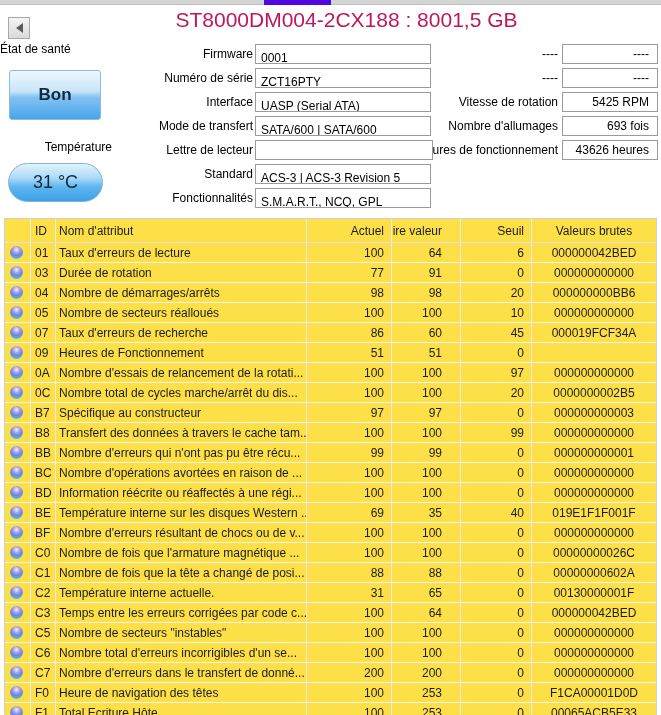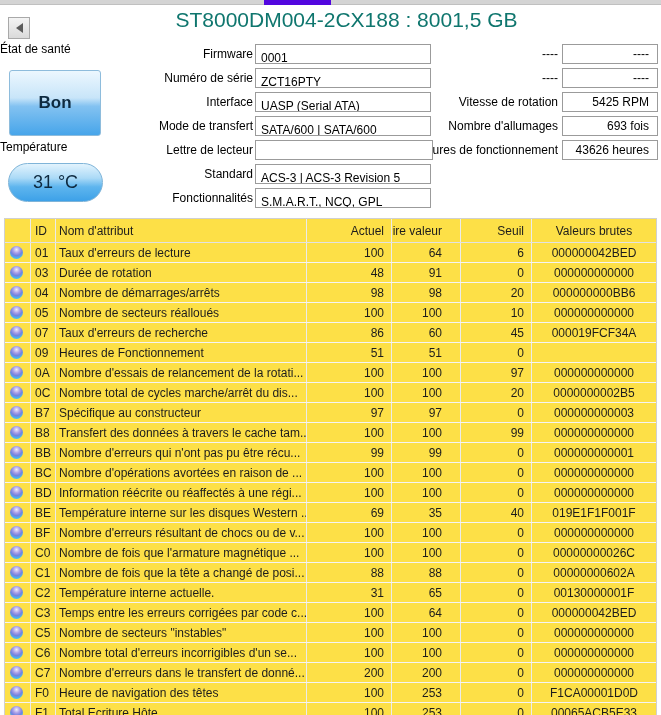--- a/index.html
+++ b/index.html
@@ -9,29 +9,29 @@
   
   .topbar-track{position:absolute;top:0;left:0;width:661px;height:4px;background:#d4d4d4;border-bottom:1px solid #c0c0c0;}
   .topbar-thumb{position:absolute;top:0;left:264px;width:67px;height:5px;background:#5206df;}
 
   
   .back-btn{position:absolute;left:8px;top:17px;width:22px;height:22px;box-sizing:border-box;
     background:linear-gradient(#f4f4f4,#dadada);border:1px solid #a9a9a9;
     display:flex;align-items:center;justify-content:center;cursor:pointer;}
   .back-tri{width:0;height:0;border-top:5px solid transparent;border-bottom:5px solid transparent;border-right:7px solid #5c5c5c;}
 
-  .title{position:absolute;top:8px;left:40px;right:8px;text-align:center;font-size:21px;color:#0f766e;white-space:nowrap;}
+  .title{position:absolute;top:8px;left:40px;right:8px;text-align:center;font-size:21px;color:#be185d;white-space:nowrap;}
 
   
   .health-label{position:absolute;left:0;top:42px;width:112px;font-size:12px;}
-  .health-btn{position:absolute;left:9px;top:70px;width:92px;height:66px;box-sizing:border-box;
+  .health-btn{position:absolute;left:9px;top:70px;width:92px;height:50px;box-sizing:border-box;
     border:1px solid #8ebcdc;border-radius:3px;cursor:pointer;
     background:linear-gradient(180deg,#ecf7fe 0%,#c8e5f9 42%,#83c2f1 55%,#47a5ea 100%);
     display:flex;align-items:center;justify-content:center;font-weight:bold;font-size:17px;color:#0e2a40;}
-  .temp-label{position:absolute;left:0;top:140px;width:112px;text-align:left;font-size:12px;}
+  .temp-label{position:absolute;left:0;top:140px;width:112px;text-align:right;font-size:12px;}
   .temp-pill{position:absolute;left:8px;top:163px;width:95px;height:39px;box-sizing:border-box;
     border:1px solid #7fb4d8;border-radius:20px;cursor:pointer;
     background:linear-gradient(180deg,#e2f3fd 0%,#abdaf7 38%,#5eb5ee 62%,#3da1e8 100%);
     display:flex;align-items:center;justify-content:center;font-weight:normal;font-size:18px;color:#0e2a40;}
 
   
   .il{position:absolute;right:408px;height:20px;line-height:20px;font-size:12px;white-space:nowrap;}
   .ir{position:absolute;right:103px;height:20px;line-height:20px;font-size:12px;white-space:nowrap;z-index:1;}
   .boxl{position:absolute;left:255px;width:176px;height:20px;box-sizing:border-box;background:#fff;
     border:1px solid #9b9b9b;font-size:12px;line-height:18px;padding:4px 5px;white-space:nowrap;overflow:hidden;}
@@ -121,21 +121,21 @@
           <div class="cell c-worst">64</div>
           <div class="cell c-thr">6</div>
           <div class="cell c-raw">000000042BED</div>
         </div>
         <div class="trow">
           <div class="cell c-orb">
             <span class="orb"></span>
           </div>
           <div class="cell c-id">03</div>
           <div class="cell c-name">Durée de rotation</div>
-          <div class="cell c-cur">48</div>
+          <div class="cell c-cur">77</div>
           <div class="cell c-worst">91</div>
           <div class="cell c-thr">0</div>
           <div class="cell c-raw">000000000000</div>
         </div>
         <div class="trow">
           <div class="cell c-orb">
             <span class="orb"></span>
           </div>
           <div class="cell c-id">04</div>
           <div class="cell c-name">Nombre de démarrages/arrêts</div>

